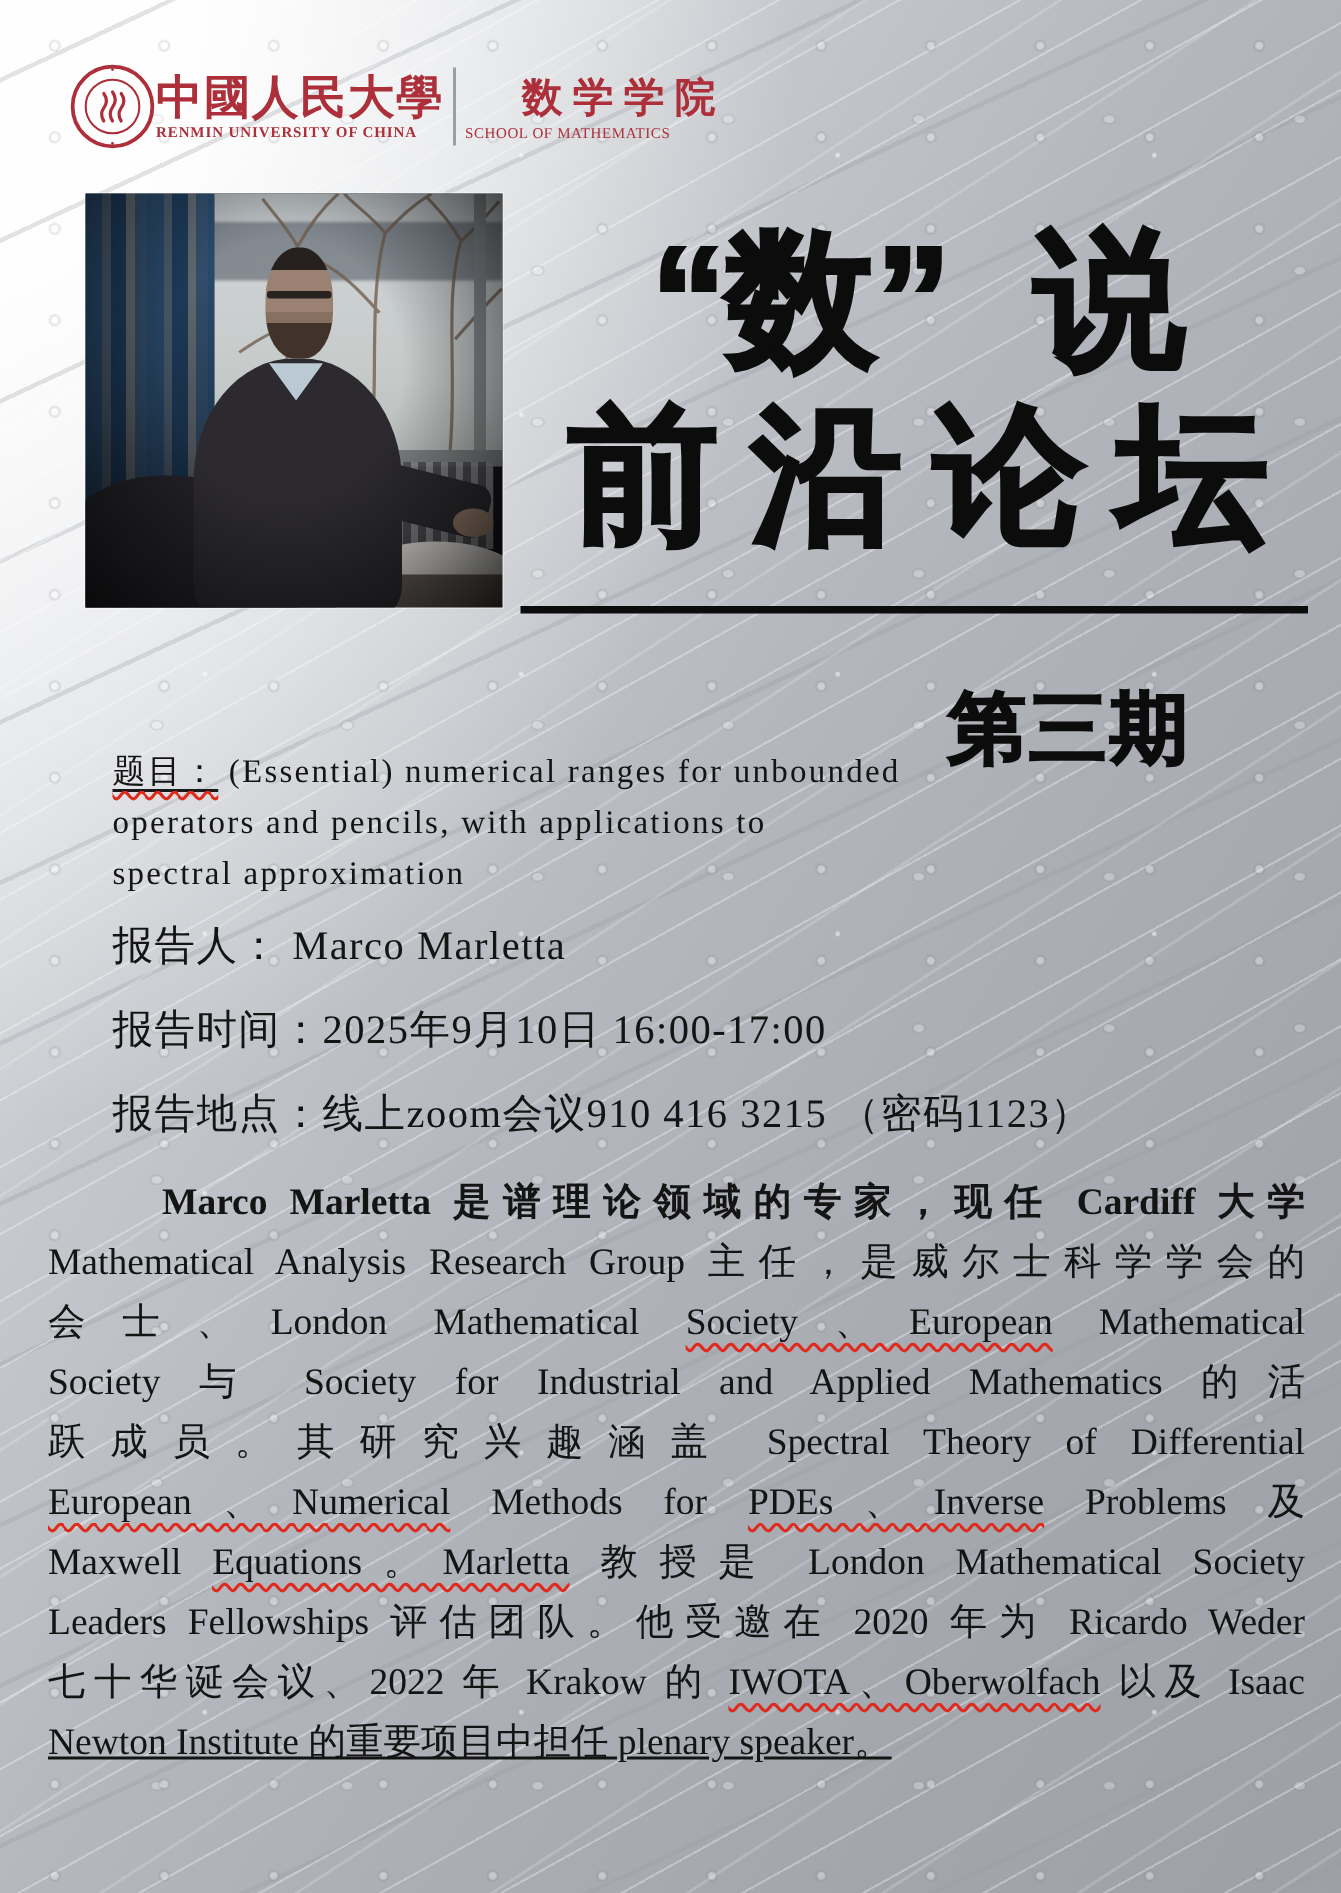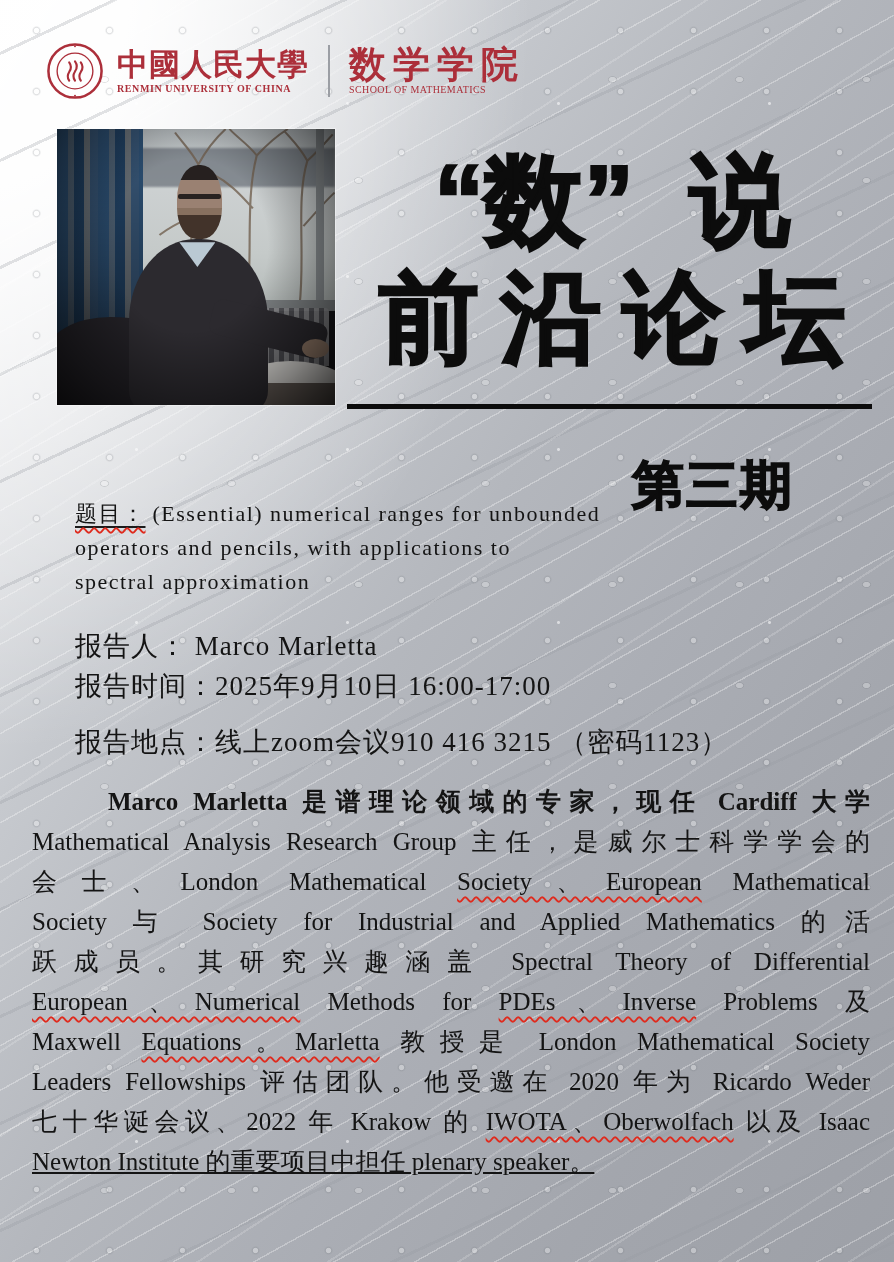--- a/index.html
+++ b/index.html
@@ -19,26 +19,26 @@
       linear-gradient(122deg,#fbfbfc 0%,#ebecee 9%,#c6c9ce 30%,#b4b7bd 48%,#abaeb5 63%,#a3a6ad 80%,#9da0a7 100%);
     background-size:
       211px 173px, 73px 61px, 127px 101px,
       auto, auto, auto, auto, auto;
     background-position:
       31px 17px, 0 0, 41px 29px,
       0 0, 0 0, 0 0, 0 0, 0 0;
   }
 
   
-  .logo-row{position:absolute; left:46px; top:42px; display:flex; align-items:center; gap:13px;}
+  .logo-row{position:absolute; left:46px; top:42px; display:flex; align-items:center; }
   .seal{width:58px; height:58px; display:block;}
   .uni-cn{font-size:31px; font-weight:700; letter-spacing:1px; line-height:34px; white-space:nowrap;}
   .uni-en{font-size:10px; font-weight:700; letter-spacing:.6px; line-height:13px; white-space:nowrap;}
   .logo-divider{width:2px; height:52px; background:#9b9ea4; margin:0 6px;}
-  .school-cn{font-size:37px; font-weight:700; letter-spacing:7px; line-height:36px; white-space:nowrap;}
+  .school-cn{font-size:27px; font-weight:700; letter-spacing:7px; line-height:36px; white-space:nowrap;margin-left:38px;}
   .school-en{font-size:10px; font-weight:400; letter-spacing:.4px; line-height:13px; white-space:nowrap;}
   .red{color:#ac2f3a;}
 
   
   .photo{position:absolute; left:57px; top:129px; width:278px; height:276px;
     background:#17161a; overflow:hidden; box-shadow:0 0 0 1px rgba(255,255,255,.35);}
   .photo *{position:absolute;}
   .ph-window{left:30%; top:0; width:70%; height:64%; background:linear-gradient(#b9bfc2 0%,#cdd1d2 30%,#c5cac9 70%,#b6bcba 100%);}
   .ph-hill{left:30%; top:7%; width:70%; height:14%; background:#6d747c; opacity:.75; filter:blur(1px);}
   .ph-branches{left:30%; top:0; width:70%; height:64%; opacity:.85;}
@@ -71,21 +71,21 @@
   .title-line2{font-size:100px; line-height:118px; letter-spacing:22px; margin-right:-22px;
     -webkit-text-stroke:2.5px #0c0c0c; white-space:nowrap;}
   .title-rule{position:absolute; left:347px; top:404px; width:525px; height:5px; background:#0c0c0c;}
   .issue{position:absolute; right:100px; top:451px; font-family:"Liberation Sans","DejaVu Sans",sans-serif;
     font-weight:700; font-size:52px; color:#0c0c0c; -webkit-text-stroke:1.5px #0c0c0c; letter-spacing:2px;}
 
   
   .topic{position:absolute; left:75px; top:497px; font-size:22px; line-height:34px; letter-spacing:1.5px;}
   .topic .tline{white-space:nowrap;}
   .detail{position:absolute; left:75px; font-size:27px; letter-spacing:1px; white-space:nowrap;}
-  .detail.speaker{top:612px;margin-top:16px;}
+  .detail.speaker{top:612px;}
   .detail.time{top:668px;}
   .detail.venue{top:724px;}
 
   
   .bio{position:absolute; left:32px; top:782px; width:838px; font-size:25px; line-height:40px;}
   .bio .tline{text-align:justify; text-align-last:justify; height:40px;}
   .bio .tline.last{text-align-last:left;text-decoration:underline;}
   .bio .tline.indent{text-indent:76px;font-weight:bold;}
 
   

